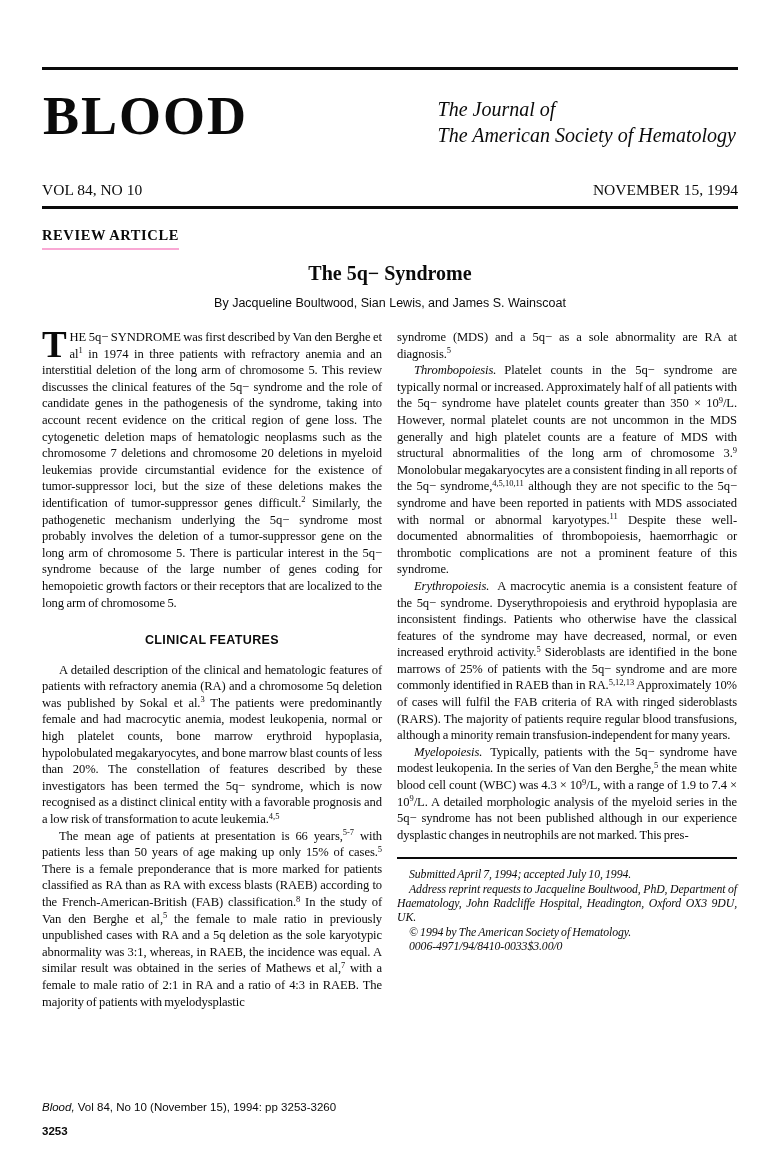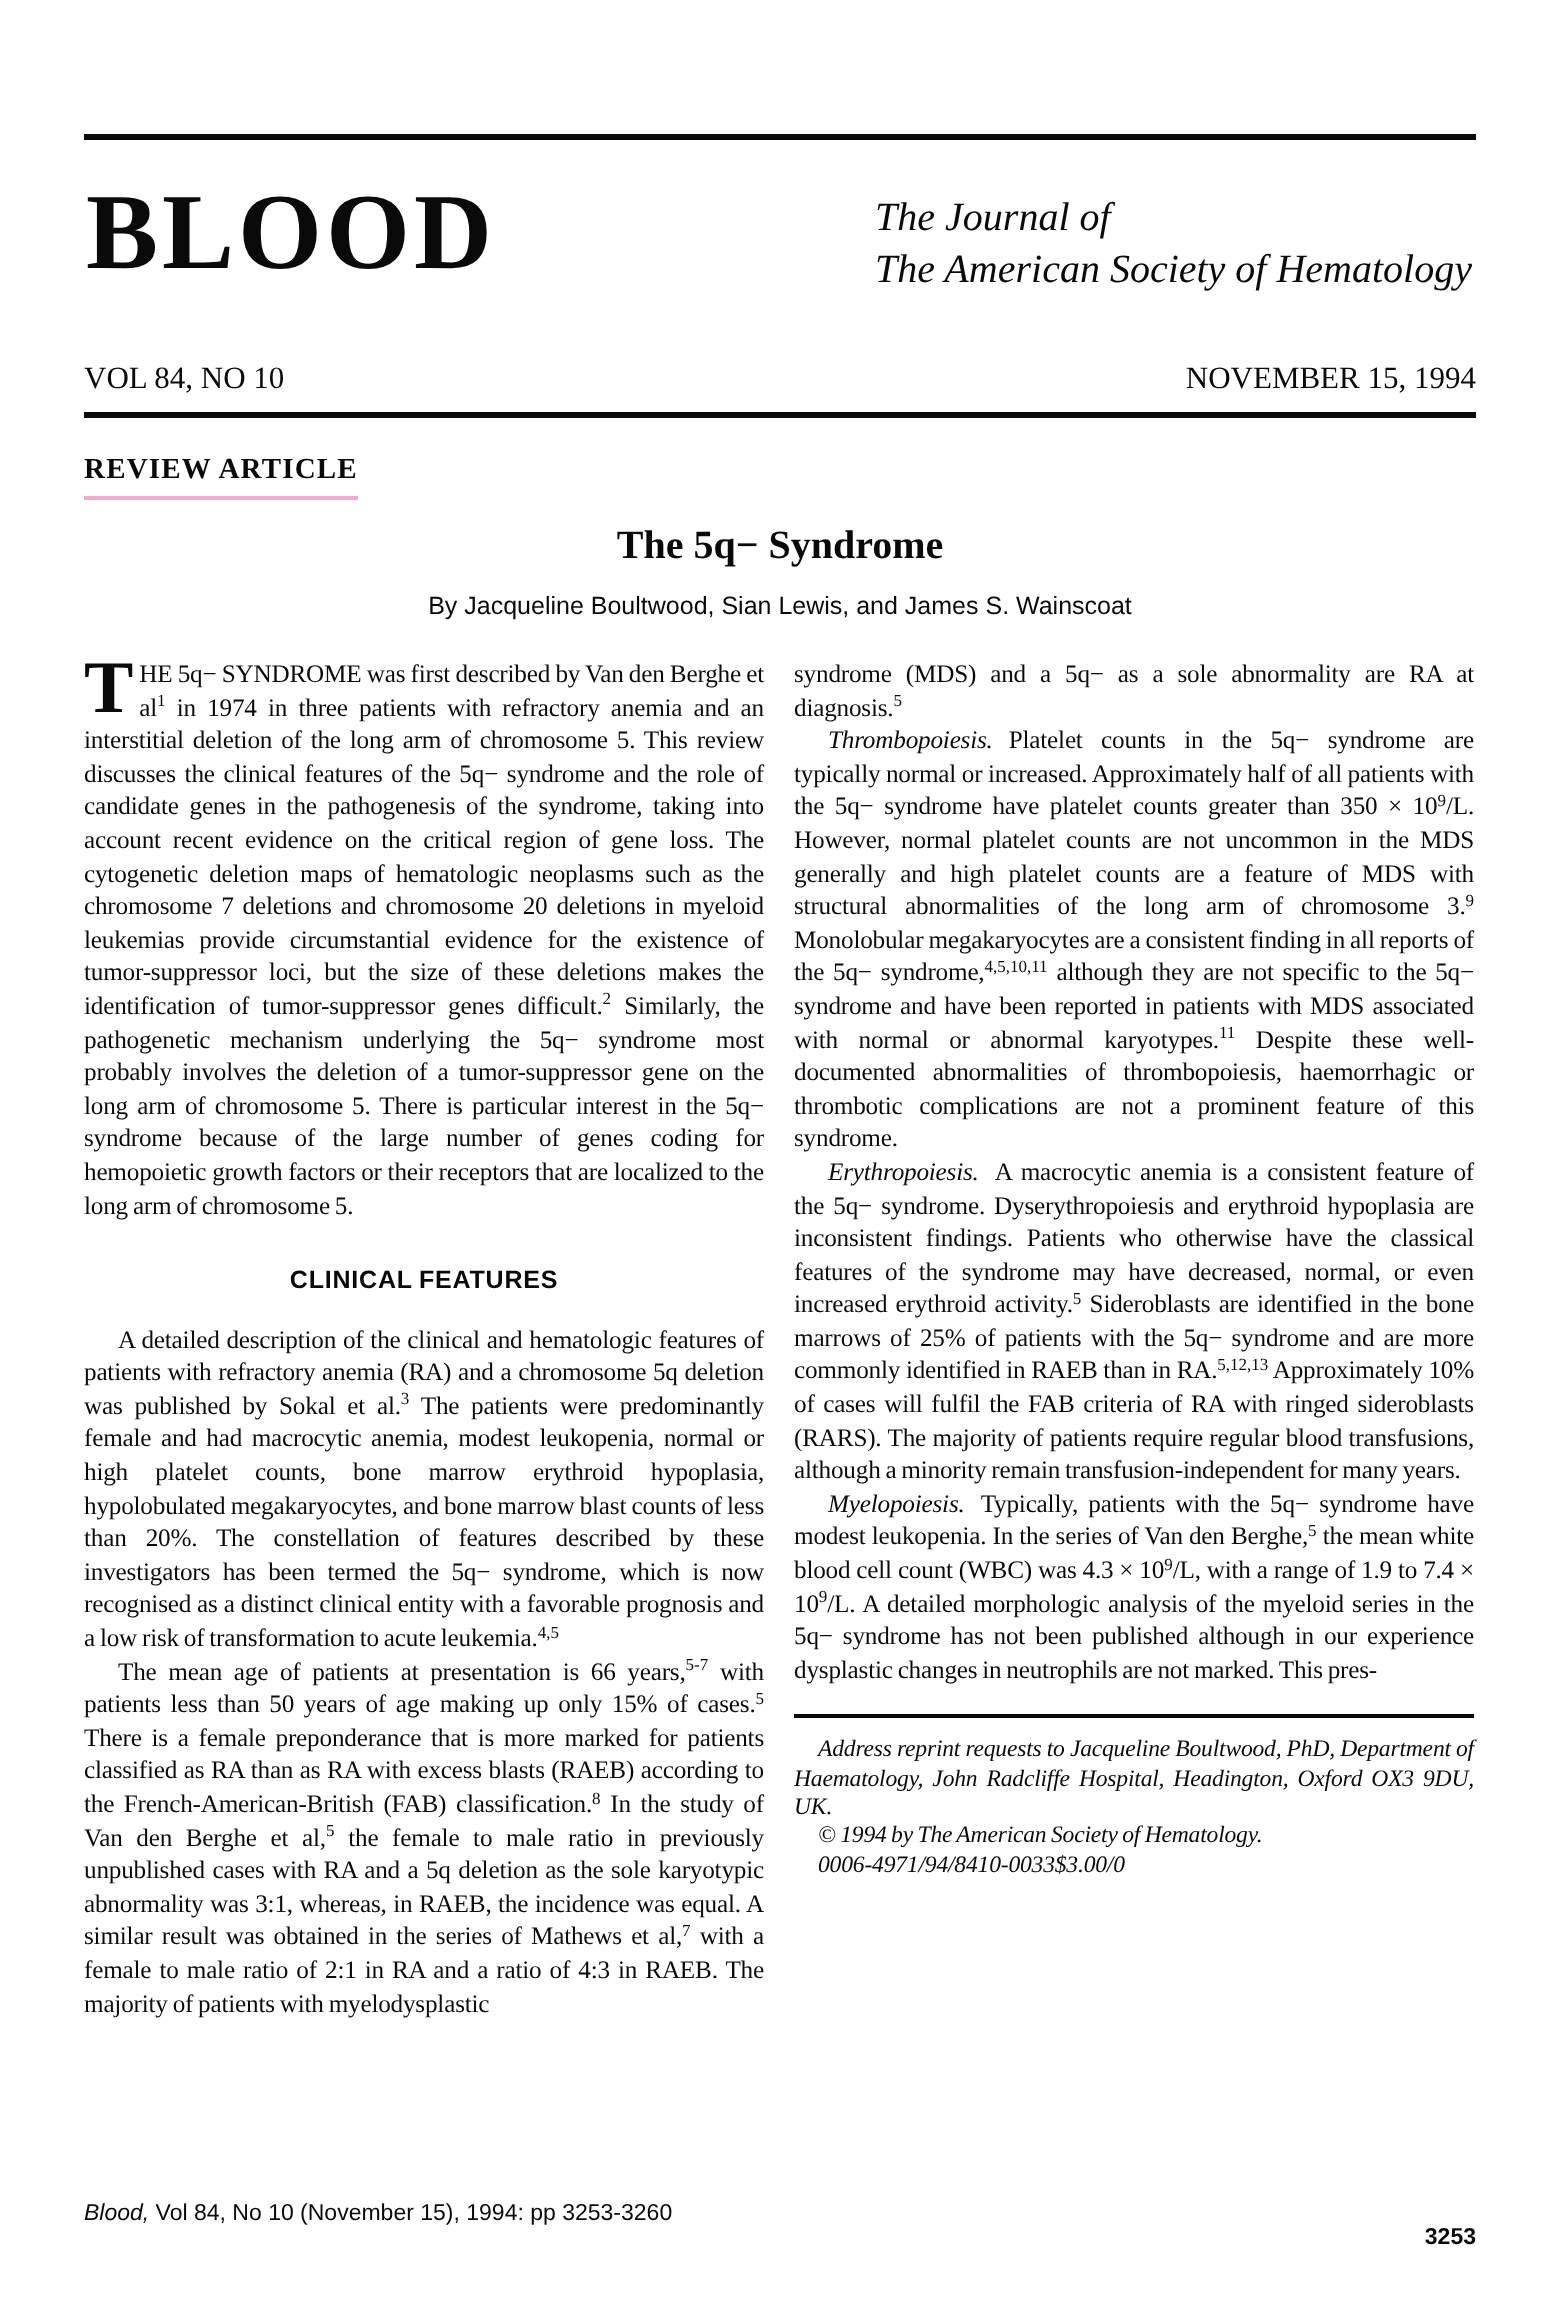--- a/index.html
+++ b/index.html
@@ -73,21 +73,21 @@
 
   .footnote {
     margin-top: 14px; border-top: 2px solid #0a0a0a; padding-top: 8px;
     font-style: italic; font-size: 11.8px; line-height: 14.3px;
   }
   .footnote p { margin: 0; text-indent: 12px; }
 
   .page-footer {
     position: absolute; left: 42px; top: 1101px; width: 696px;
     display: flex; justify-content: space-between;
-    font-family: "Liberation Sans", sans-serif; font-size: 11.5px;
+    font-family: "Liberation Sans", sans-serif; font-size: 11.5px; flex-direction: column;
   }
   .page-footer .journal-ital { font-style: italic; }
   .page-number { font-weight: bold; margin-top: 12px; }
 </style>
 </head>
 <body>
 
 <div class="rule rule-top"></div>
 
 <div class="masthead-logo">BLOOD</div>
@@ -125,20 +125,21 @@
   <div class="col">
     <p class="no-indent"><span>syndrome (MDS) and a 5q− as a sole abnormality are RA at diagnosis.</span><sup class="ref">5</sup></p>
 
     <p><span class="lead">Thrombopoiesis.</span><span>Platelet counts in the 5q− syndrome are typically normal or increased. Approximately half of all patients with the 5q− syndrome have platelet counts greater than 350 × 10</span><sup class="ref">9</sup><span>/L. However, normal platelet counts are not uncommon in the MDS generally and high platelet counts are a feature of MDS with structural abnormalities of the long arm of chromosome 3.</span><sup class="ref">9</sup><span> Monolobular megakaryocytes are a consistent finding in all reports of the 5q− syndrome,</span><sup class="ref">4,5,10,11</sup><span> although they are not specific to the 5q− syndrome and have been reported in patients with MDS associated with normal or abnormal karyotypes.</span><sup class="ref">11</sup><span> Despite these well-documented abnormalities of thrombopoiesis, haemorrhagic or thrombotic complications are not a prominent feature of this syndrome.</span></p>
 
     <p><span class="lead">Erythropoiesis.</span><span>A macrocytic anemia is a consistent feature of the 5q− syndrome. Dyserythropoiesis and erythroid hypoplasia are inconsistent findings. Patients who otherwise have the classical features of the syndrome may have decreased, normal, or even increased erythroid activity.</span><sup class="ref">5</sup><span> Sideroblasts are identified in the bone marrows of 25% of patients with the 5q− syndrome and are more commonly identified in RAEB than in RA.</span><sup class="ref">5,12,13</sup><span> Approximately 10% of cases will fulfil the FAB criteria of RA with ringed sideroblasts (RARS). The majority of patients require regular blood transfusions, although a minority remain transfusion-independent for many years.</span></p>
 
     <p><span class="lead">Myelopoiesis.</span><span>Typically, patients with the 5q− syndrome have modest leukopenia. In the series of Van den Berghe,</span><sup class="ref">5</sup><span> the mean white blood cell count (WBC) was 4.3 × 10</span><sup class="ref">9</sup><span>/L, with a range of 1.9 to 7.4 × 10</span><sup class="ref">9</sup><span>/L. A detailed morphologic analysis of the myeloid series in the 5q− syndrome has not been published although in our experience dysplastic changes in neutrophils are not marked. This pres-</span></p>
 
     <div class="footnote">
+      <p>Submitted April 7, 1994; accepted July 10, 1994.</p>
       <p>Address reprint requests to Jacqueline Boultwood, PhD, Department of Haematology, John Radcliffe Hospital, Headington, Oxford OX3 9DU, UK.</p>
       <p>© 1994 by The American Society of Hematology.</p>
       <p>0006-4971/94/8410-0033$3.00/0</p>
     </div>
   </div>
 
 </div>
 
 <div class="page-footer">
   <span><span class="journal-ital">Blood,</span><span> Vol 84, No 10  (November 15), 1994: pp 3253-3260</span></span>

